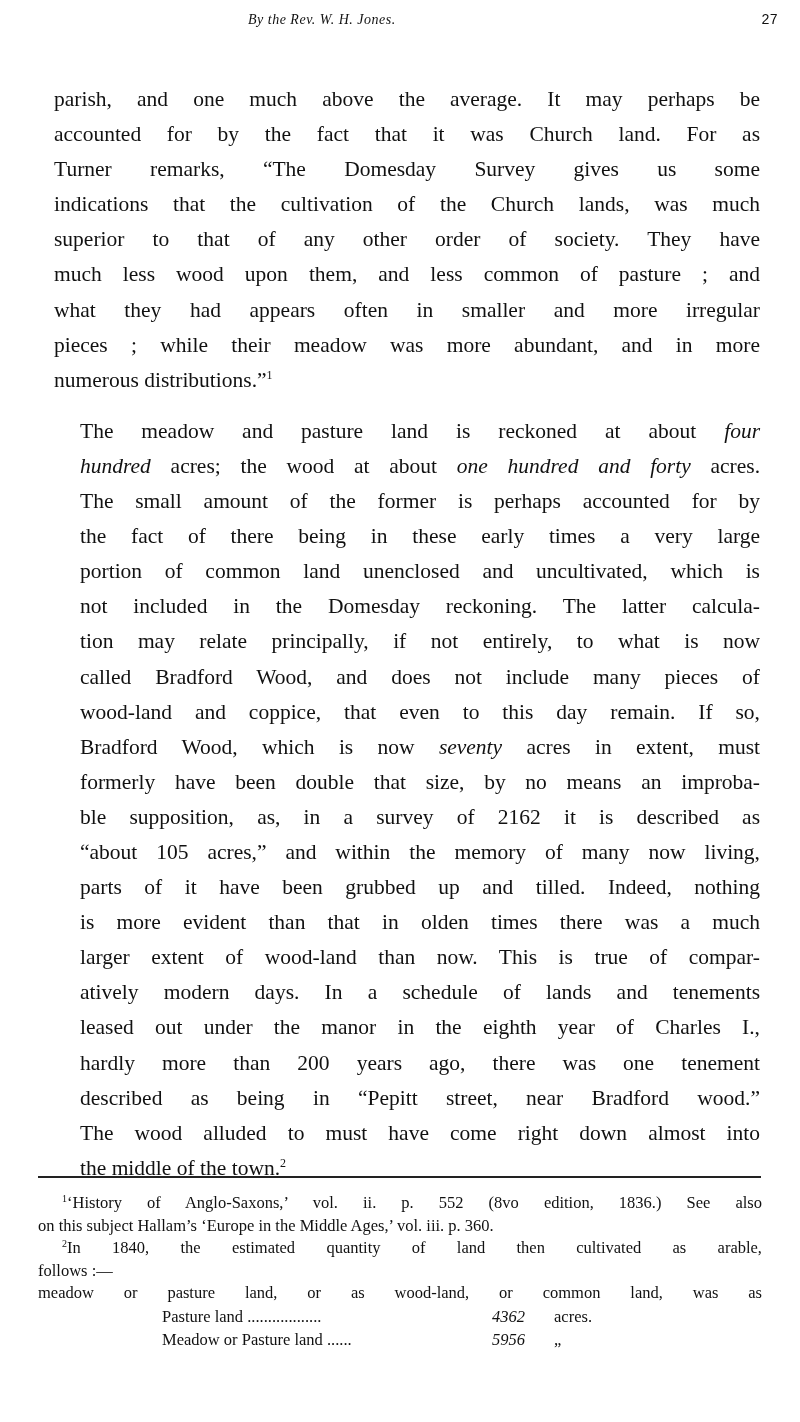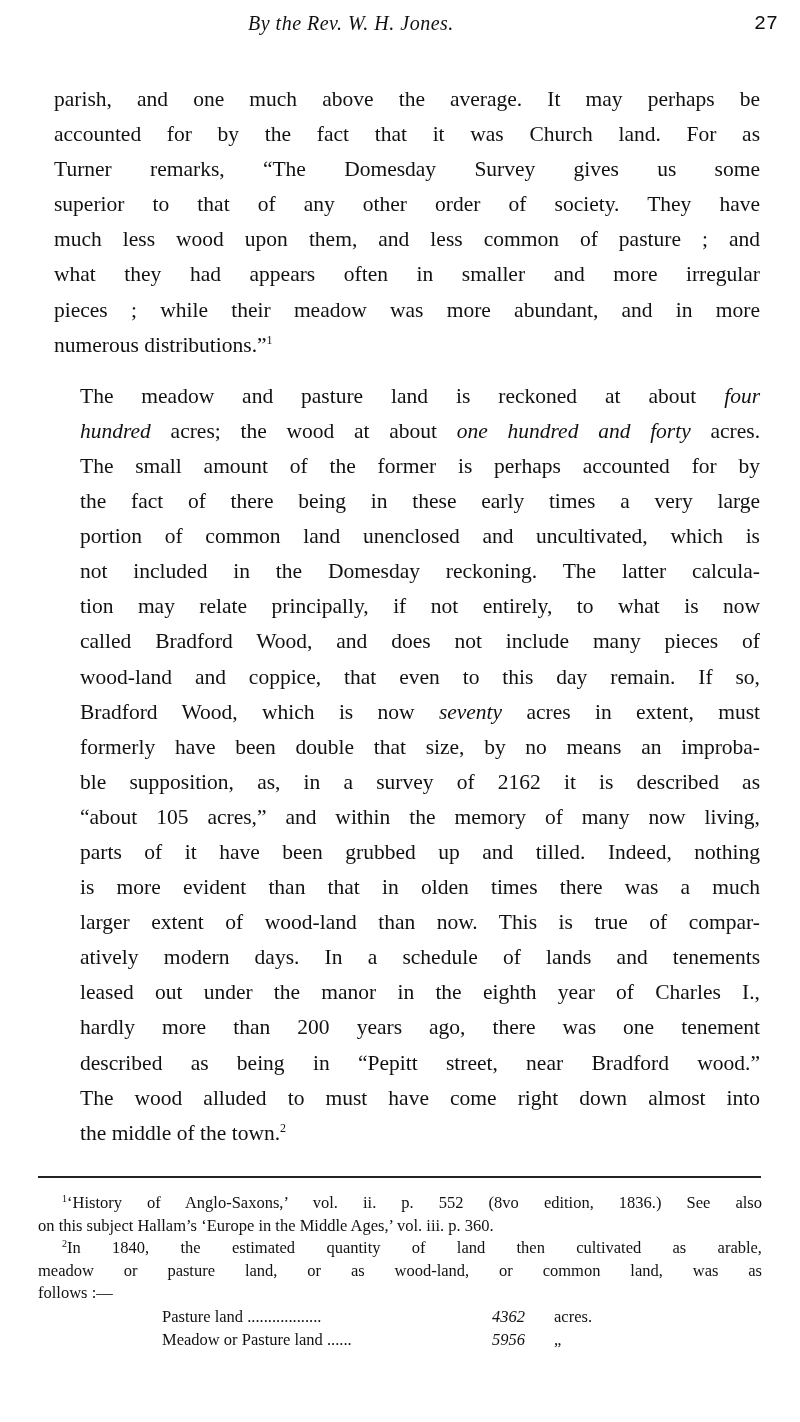--- a/index.html
+++ b/index.html
@@ -3,21 +3,21 @@
 <meta charset="utf-8">
 <style>
   html, body { margin: 0; padding: 0; background: #ffffff; }
   body {
     width: 800px; height: 1422px; overflow: hidden; position: relative;
     color: #111111;
     font-family: "Liberation Serif", "DejaVu Serif", serif;
   }
   .running-head {
     position: absolute; top: 12px; left: 38px; width: 740px; height: 30px;
-    font-size: 20px;
+    font-size: 14px;
   }
   .running-head .title {
     position: absolute; left: 210px; top: 0; font-style: italic; letter-spacing: 0.5px;
   }
   .running-head .folio {
     position: absolute; right: 0; top: 0; font-family: Liberation Mono, monospace;
   }
   .body-text {
     position: absolute; left: 38px; top: 66px; width: 738px;
     font-size: 21.5px; line-height: 35.1px; text-align: justify;
@@ -53,20 +53,21 @@
 <div class="running-head">
   <span class="title">By the Rev. W. H. Jones.</span>
   <span class="folio">27</span>
 </div>
 
 <div class="body-text">
   <p>
       <span class="line"><span>parish, and one much above the average.   It may perhaps be</span></span>
       <span class="line"><span>accounted for by the fact that it was Church land.  For as</span></span>
       <span class="line"><span>Turner remarks, “The Domesday Survey gives us some</span></span>
+      <span class="line"><span>indications that the cultivation of the Church lands, was much</span></span>
       <span class="line"><span>superior to that of any other order of society.  They have</span></span>
       <span class="line"><span>much less wood upon them, and less common of pasture ; and</span></span>
       <span class="line"><span>what they had appears often in smaller and more irregular</span></span>
       <span class="line"><span>pieces ; while their meadow was more abundant, and in more</span></span>
       <span class="line last"><span>numerous distributions.”</span><sup>1</sup></span>
     </p>
   <p>
       <span class="line"><span>The meadow and pasture land is reckoned at about </span><i>four</i></span>
       <span class="line"><i>hundred</i><span> acres; the wood at about </span><i>one hundred and forty</i><span> acres.</span></span>
       <span class="line"><span>The small amount of the former is perhaps accounted for by</span></span>
@@ -94,22 +95,22 @@
 
 <div class="rule"></div>
 
 <div class="footnotes">
   <div class="fn">
       <span class="line first"><sup>1</sup><span>‘History of Anglo-Saxons,’ vol. ii. p. 552 (8vo edition, 1836.)   See also</span></span>
       <span class="line last"><span>on this subject Hallam’s ‘Europe in the Middle Ages,’ vol. iii. p. 360.</span></span>
     </div>
   <div class="fn">
       <span class="line first"><sup>2</sup><span>In 1840, the estimated quantity of land then cultivated as arable,</span></span>
+      <span class="line last"><span>follows :—</span></span>
       <span class="line"><span>meadow or pasture land, or as wood-land, or common land, was as</span></span>
-      <span class="line last"><span>follows :—</span></span>
     </div>
   <div class="land-table">
     <div class="land-row">
       <span class="label">Pasture land ..................</span>
       <span class="value">4362</span>
       <span class="unit">acres.</span>
     </div>
     <div class="land-row">
       <span class="label">Meadow or Pasture land ......</span>
       <span class="value">5956</span>

